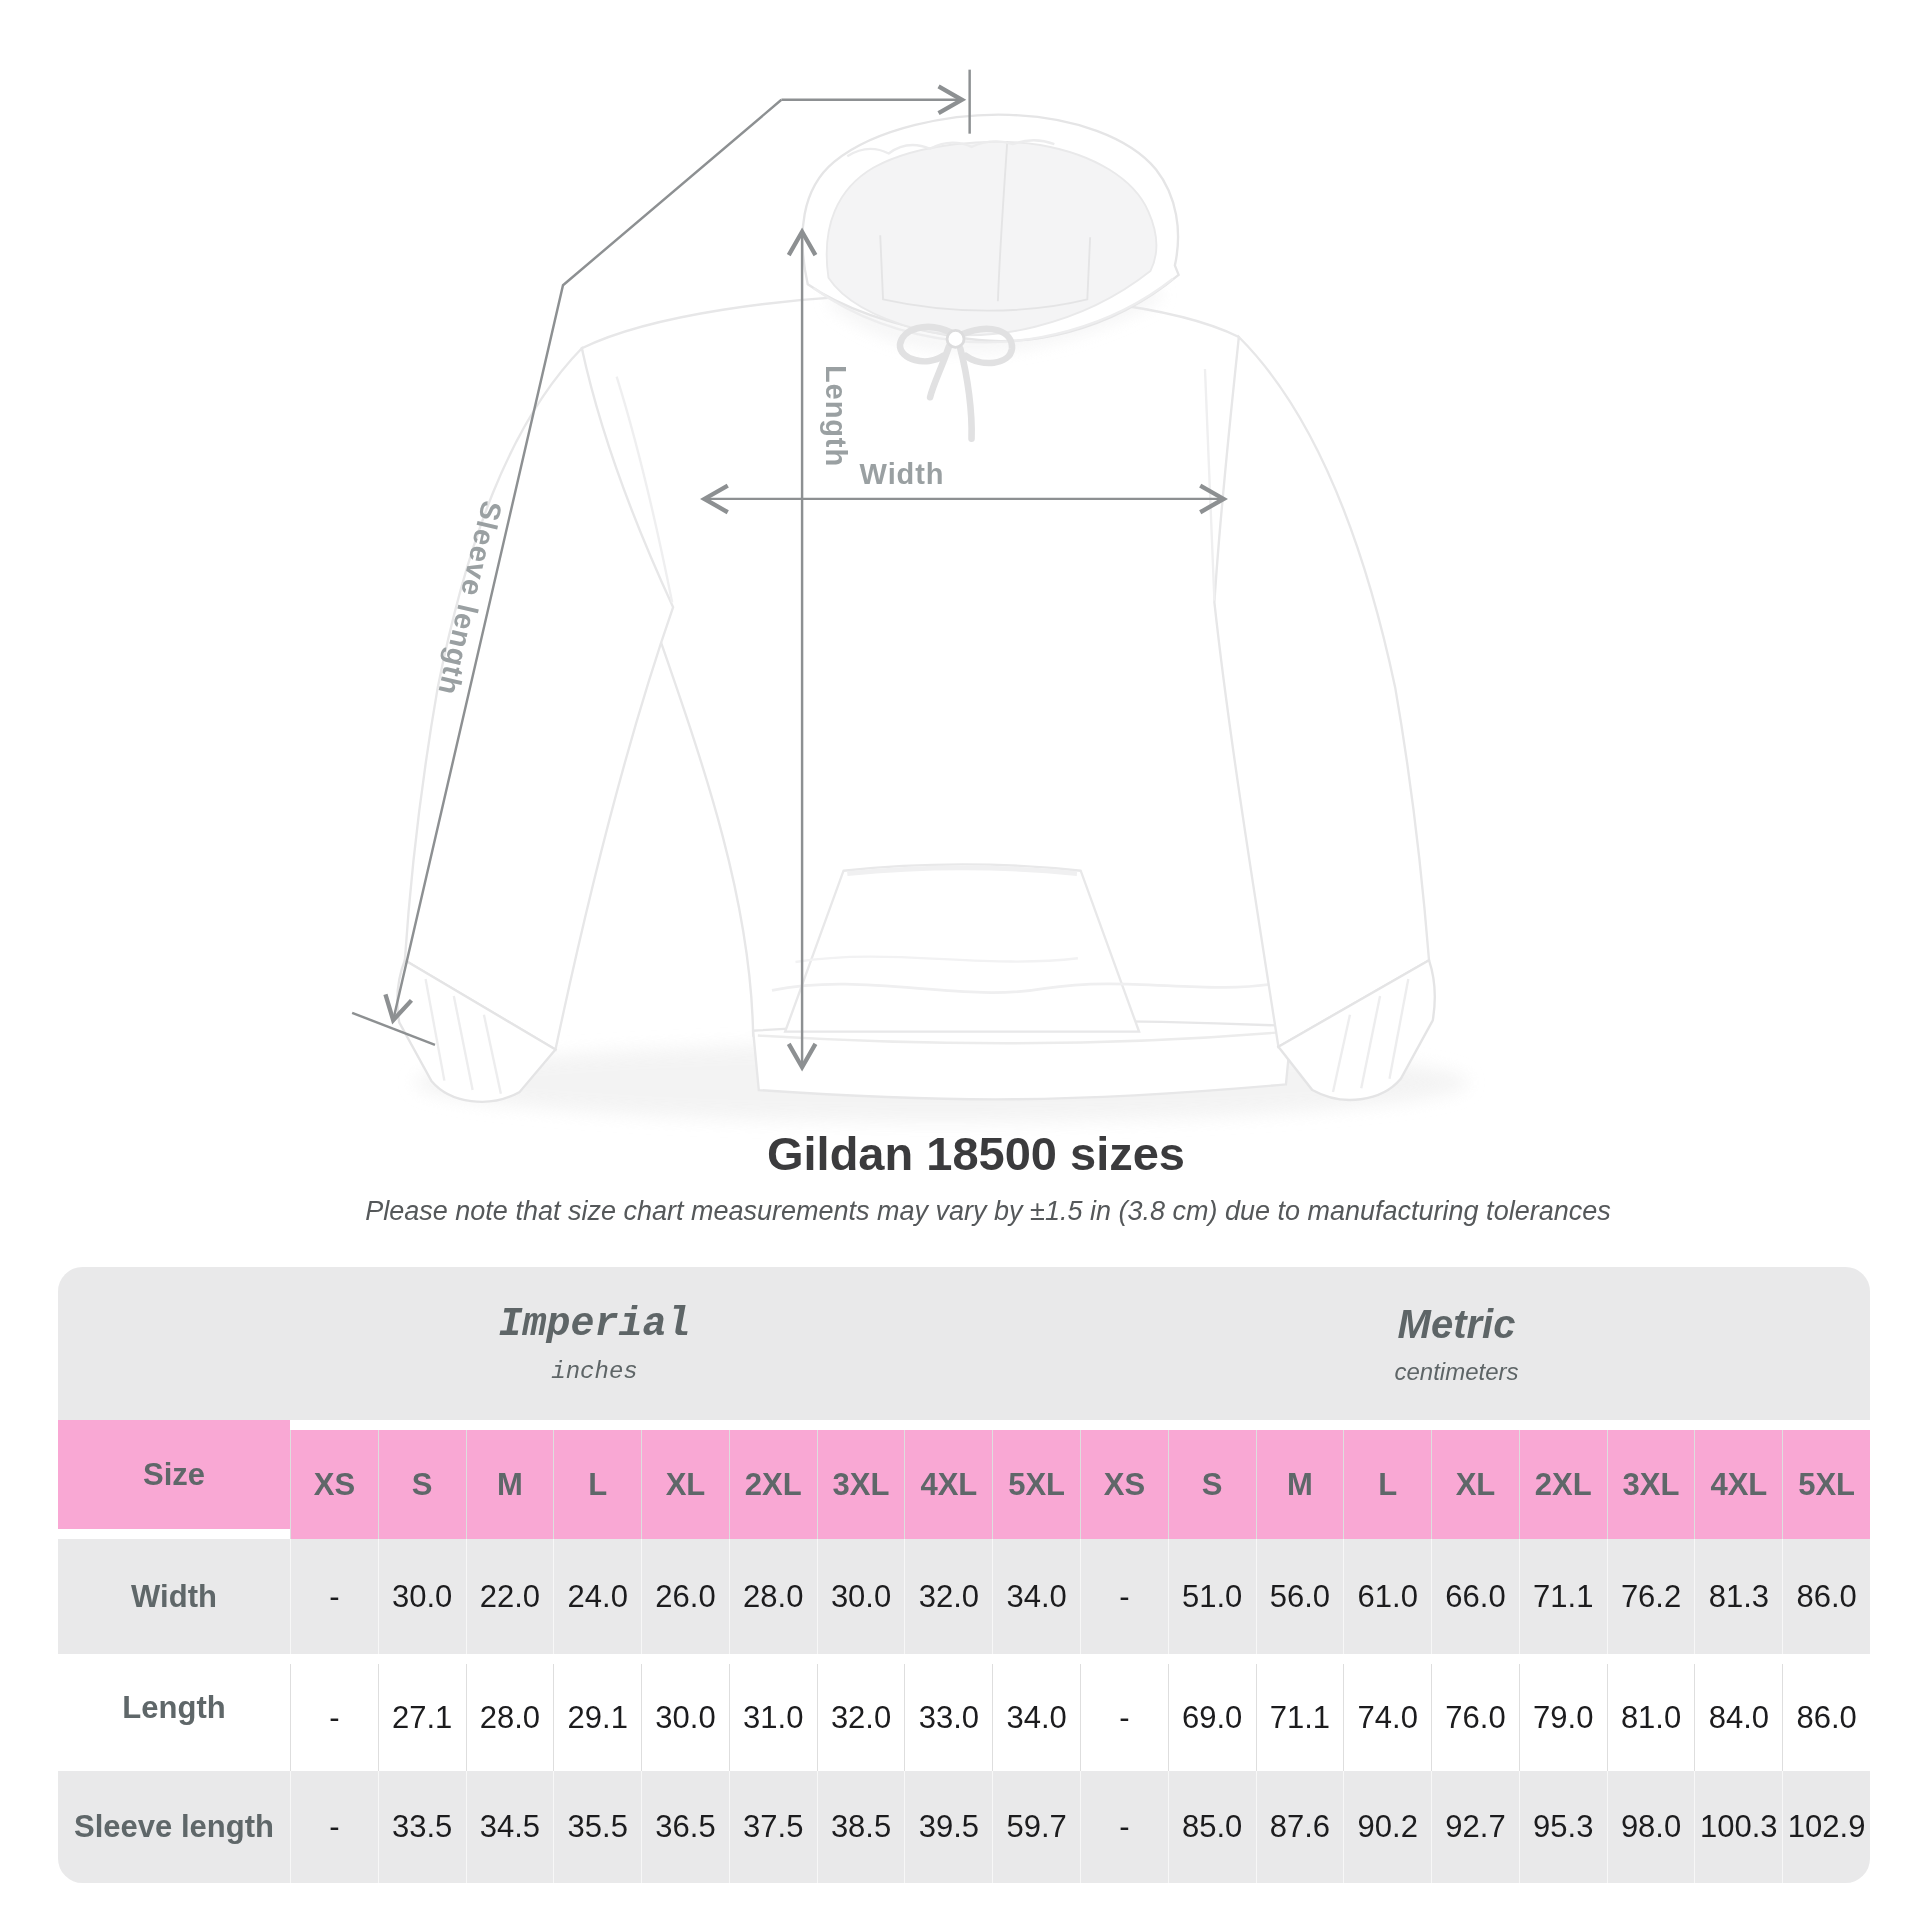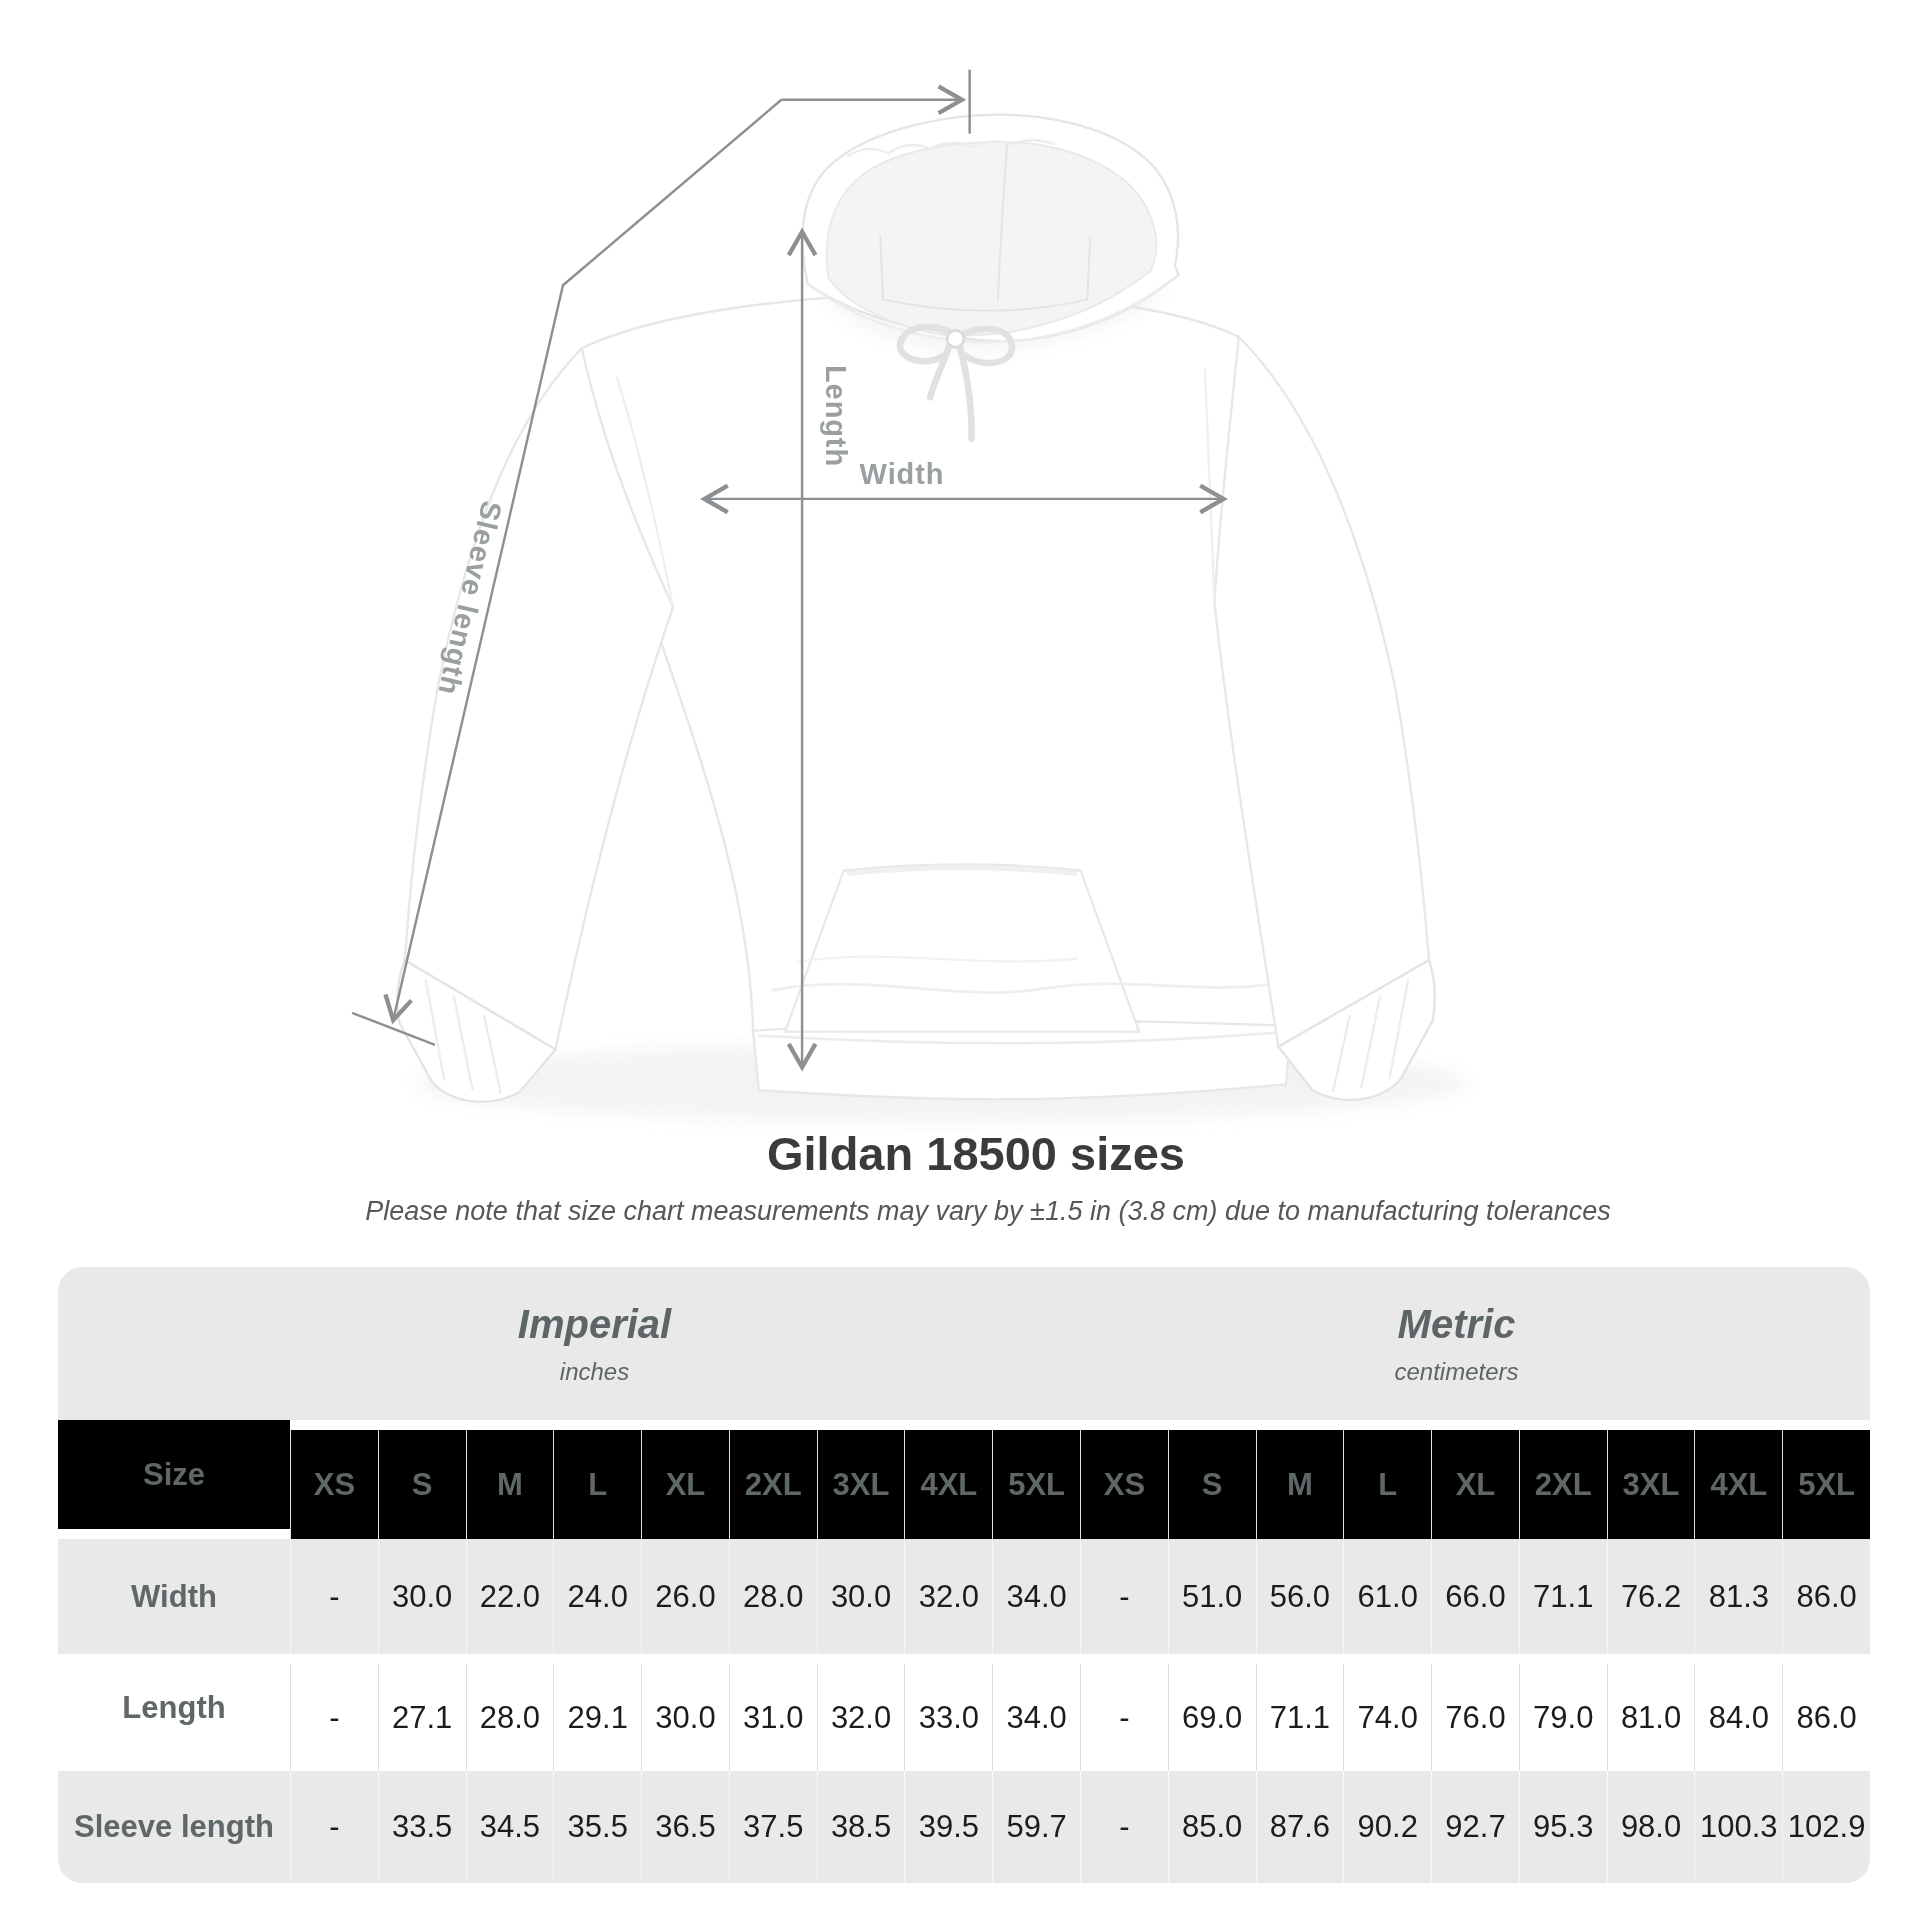--- a/index.html
+++ b/index.html
@@ -16,31 +16,31 @@
 
   
   .heading{position:absolute;left:12px;top:1126px;width:1928px;text-align:center;}
   .heading h1{margin:0;font-size:47px;font-weight:bold;color:#3b3b3d;}
   .heading p{margin:15px 0 0 0;font-size:27px;font-style:italic;color:#55585a;padding-left:24px;}
 
   
   .table-wrap{position:absolute;left:58px;top:1267px;width:1812px;border-radius:24.5px;overflow:hidden;}
   .band{height:153px;background:#e9e9ea;display:grid;grid-template-columns:1022px 790px;}
   .band-cell{display:flex;flex-direction:column;align-items:center;justify-content:center;color:#5e6567;}
-  .band-cell.imperial{padding-left:51px;}
+  .band-cell.imperial{padding-left:51px;font-family:Liberation Mono, monospace;}
   .band-cell.metric{padding-right:37px;}
   .band-title{font-size:40px;font-weight:bold;font-style:italic;}
   .band-sub{font-size:24px;font-style:italic;margin-top:11px;}
   .grid{display:grid;grid-template-columns:232px repeat(18,1fr);background:#ffffff;}
   .cell{display:flex;align-items:center;justify-content:center;box-sizing:border-box;}
   .hrow{height:109px;}
   .wrow{height:115px;}
   .lrow{height:107px;}
   .srow{height:112px;}
-  .hcell{font-size:31px;font-weight:bold;color:#5f6769;background:#000000;}
+  .hcell{font-size:31px;font-weight:bold;color:#5f6769;background:#f9a8d4;}
   .rlabel{font-size:31px;font-weight:bold;color:#5f6769;}
   .dcell{font-size:31px;color:#1c1c1e;}
   .bg-gray{background:#e9e9ea;}
   .bg-white{background:#ffffff;}
   .sep-dark{border-left:1.9px solid #dedede;margin-top:10px;}
   .sep-light{border-left:1.9px solid #f7f7f7;}
 </style>
 </head>
 <body>
 

